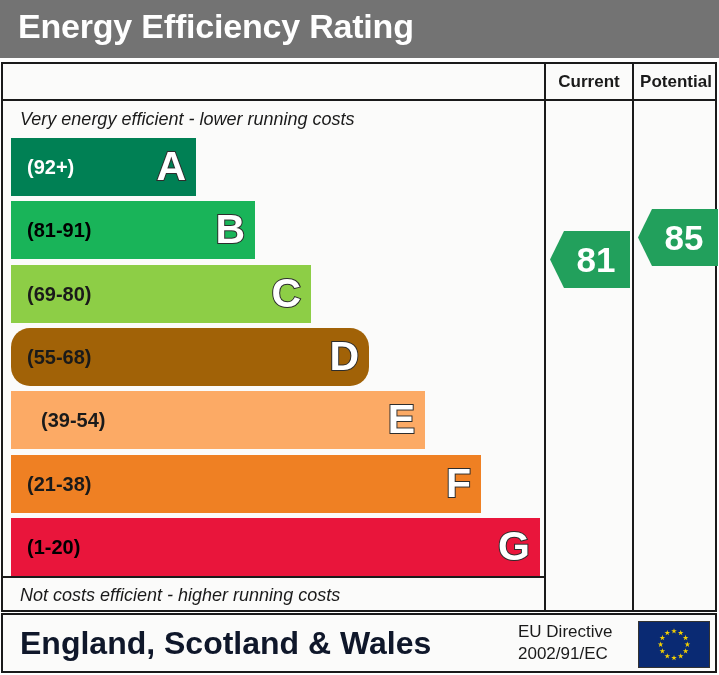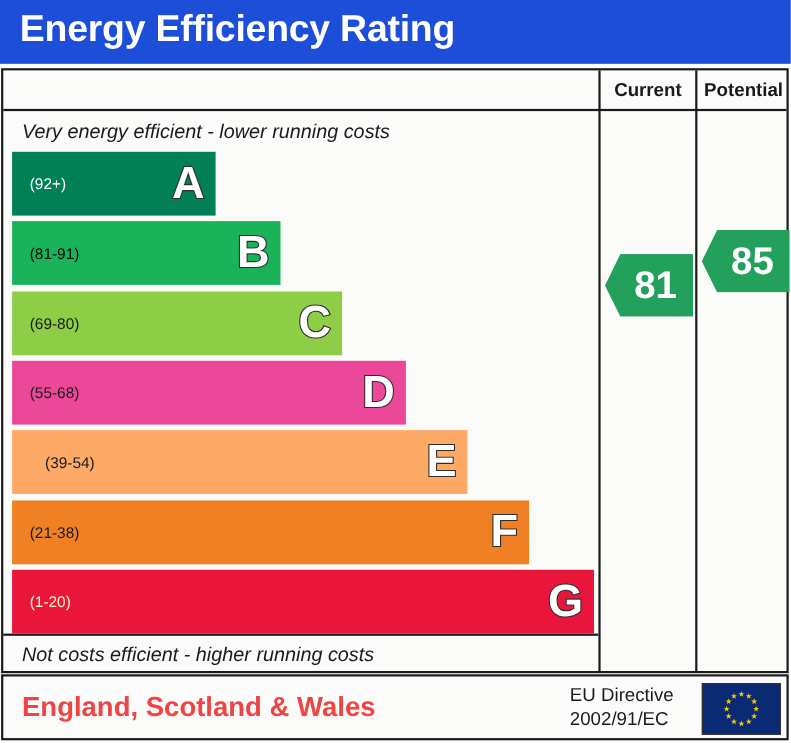--- a/index.html
+++ b/index.html
@@ -17,21 +17,21 @@
     box-sizing: border-box;
     background: #ffffff;
     overflow: hidden;
   }
 
   
   .title-bar {
     position: absolute;
     left: 0; top: 0;
     width: 719px; height: 58px;
-    background: #1d4ed8;
+    background: #737373;
   }
   .title-text {
     position: absolute;
     left: 18px; top: 7px;
     font-size: 34px;
     font-weight: bold;
     color: #ffffff;
     letter-spacing: -0.2px;
     white-space: nowrap;
   }
@@ -109,22 +109,22 @@
   .band {
     position: absolute;
     left: 8px;
     height: 58px;
   }
   .band-range {
     position: absolute;
     left: 16px;
     top: 50%;
     transform: translateY(-50%);
-    font-size: 14px;
-    font-weight: normal;
+    font-size: 20px;
+    font-weight: bold;
     white-space: nowrap;
   }
   .band-letter {
     position: absolute;
     right: 10px;
     top: 50%;
     transform: translateY(-52%);
     font-size: 41px;
     font-weight: bold;
     color: #ffffff;
@@ -157,23 +157,23 @@
     left: 1px; top: 613px;
     width: 716px; height: 60px;
     border: 2px solid #1a1a1a;
     box-sizing: border-box;
     background: #fbfbfa;
   }
   .footer-region {
     position: absolute;
     left: 17px; top: 50%;
     transform: translateY(-50%);
-    font-size: 25px;
-    font-weight: bold;
-    color: #ef4444;
+    font-size: 32px;
+    font-weight: bold;
+    color: #0f172a;
     white-space: nowrap;
   }
   .footer-directive {
     position: absolute;
     left: 515px; top: 50%;
     transform: translateY(-50%);
     font-size: 17px;
     color: #1a1a1a;
     line-height: 1.28;
     text-align: left;
@@ -215,34 +215,34 @@
           <span class="band-letter">A</span>
         </div>
         <div class="band" style="top: 64.3px; width: 244px; background: rgb(25, 180, 89);">
           <span class="band-range" style="color: #000000;">(81-91)</span>
           <span class="band-letter">B</span>
         </div>
         <div class="band" style="top: 127.6px; width: 300px; background: rgb(141, 206, 70);">
           <span class="band-range" style="color: rgb(26, 26, 26);">(69-80)</span>
           <span class="band-letter">C</span>
         </div>
-        <div class="band" style="top: 190.9px; width: 358px; background: #ec4899;">
+        <div class="band" style="top: 190.9px; width: 358px; background: #a16207; border-radius: 19px;">
           <span class="band-range" style="color: rgb(26, 26, 26);">(55-68)</span>
           <span class="band-letter">D</span>
         </div>
         <div class="band" style="top: 254.2px; width: 414px; background: rgb(252, 170, 101);">
           <span class="band-range" style="color: rgb(26, 26, 26); margin-left: 14px;">(39-54)</span>
           <span class="band-letter">E</span>
         </div>
         <div class="band" style="top: 317.5px; width: 470px; background: rgb(239, 128, 35);">
           <span class="band-range" style="color: rgb(26, 26, 26);">(21-38)</span>
           <span class="band-letter">F</span>
         </div>
         <div class="band" style="top: 380.8px; width: 529px; background: rgb(233, 21, 59);">
-          <span class="band-range" style="color: #fef9c3; text-align: right;">(1-20)</span>
+          <span class="band-range" style="color: #000000; text-align: right;">(1-20)</span>
           <span class="band-letter">G</span>
         </div>
       </div>
     <div class="markers"></div>
   <div class="marker" style="left: 547px; top: 167px; width: 80px; background: rgb(34, 160, 92);">
         <span class="marker-value">81</span>
       </div>
       <div class="marker" style="left: 635px; top: 145px; width: 80px; background: rgb(34, 160, 92);">
         <span class="marker-value">85</span>
       </div>

